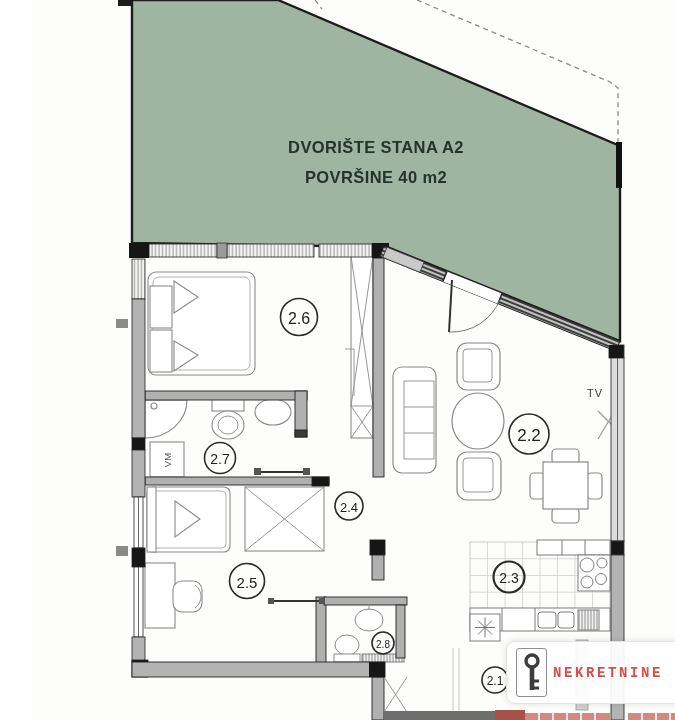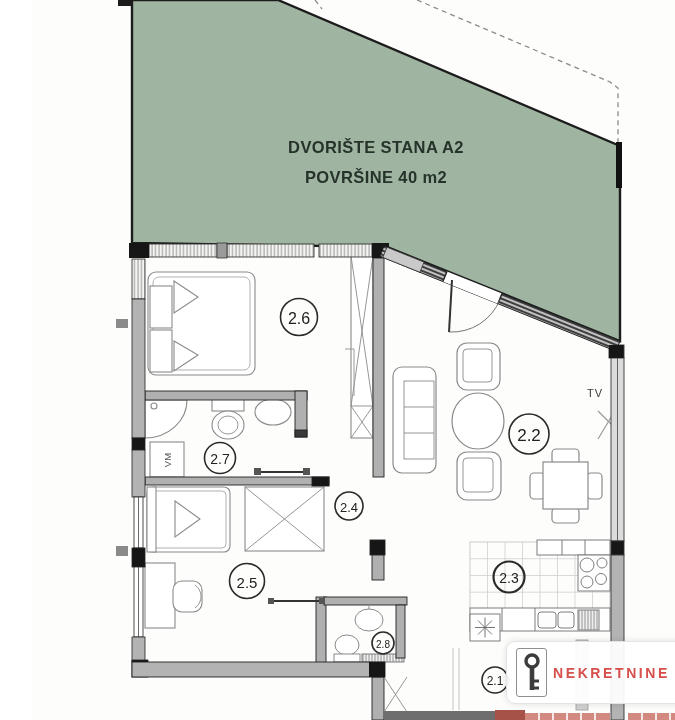--- a/index.html
+++ b/index.html
@@ -11,21 +11,21 @@
   .room-num{fill:#222;}
   .tv-label{font-size:11px;fill:#3a3a3a;letter-spacing:1px;}
   .vm-label{font-size:9.5px;fill:#555;}
   
   #logo-box{position:absolute;left:474px;top:641px;width:212px;height:63px;
     background:rgba(255,255,255,0.93);border:1px solid #e3e3e3;border-radius:9px;
     box-shadow:0 0 6px rgba(0,0,0,0.12);display:flex;align-items:center;padding-left:9px;
     box-sizing:border-box;}
   #logo-key-box{width:29px;height:47px;background:#fff;border:1.5px solid #8f8f8f;
     border-radius:3px;display:flex;align-items:center;justify-content:center;margin-right:6px;flex:0 0 auto;}
-  #logo-text-col{display:flex;flex-direction:column;line-height:1;}
+  #logo-text-col{display:flex;flex-direction:column;line-height:1;font-family:Liberation Mono, monospace;}
   #logo-line1{color:#d64f4b;font-weight:bold;font-size:14px;letter-spacing:2.6px;}
   #logo-line2{color:#8d8d8d;font-weight:bold;font-size:30px;letter-spacing:3px;margin-top:0px;line-height:.95;}
 </style>
 </head>
 <body>
 
 <div id="stage">
 <svg id="plan-svg" width="675" height="720" viewBox="0 0 675 720">
   <defs>
     <pattern id="winHatch" width="3.5" height="15" patternUnits="userSpaceOnUse">

